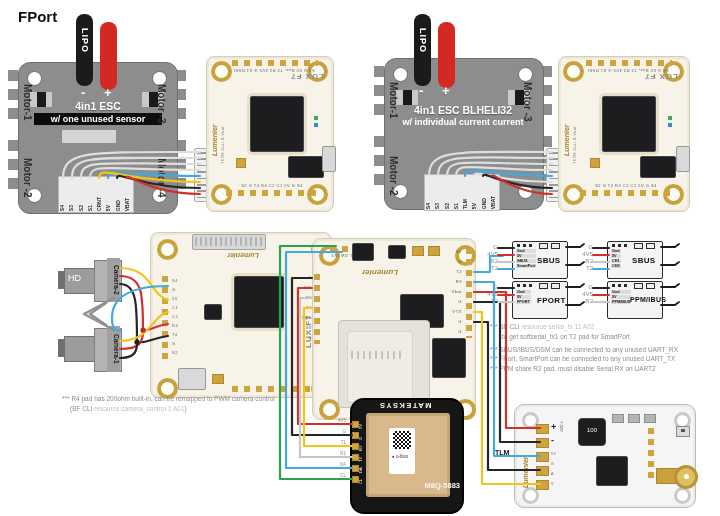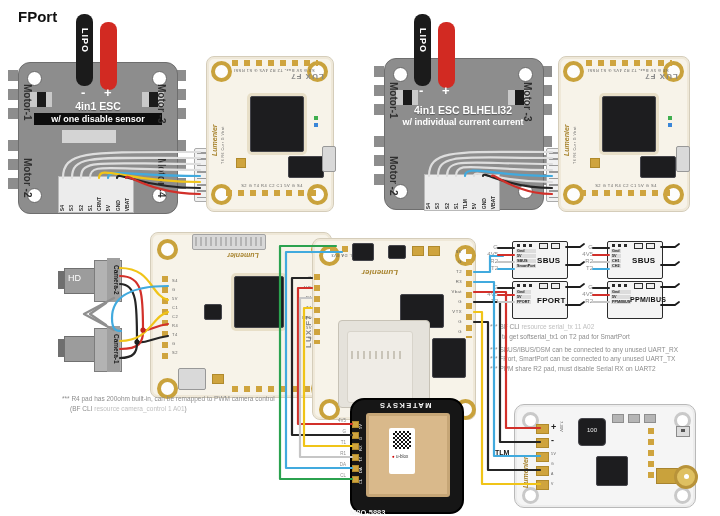--- a/index.html
+++ b/index.html
@@ -80,21 +80,21 @@
     <div class="abs" style="left:149px;top:92px;width:9px;height:15px;background:#1a1a1a"></div>
 
     <div class="abs lipo" style="left:76px;top:14px;width:17px;height:72px;background:#1b1b1b">
       <span class="abs vt lipotxt" style="left:4px;top:14px">LIPO</span>
     </div>
     <div class="abs lipo" style="left:100px;top:22px;width:17px;height:68px;background:#d22a22"></div>
     <div class="abs pm" style="left:81px;top:86px">-</div>
     <div class="abs pm" style="left:104px;top:86px">+</div>
 
     <div class="abs escline1" style="left:40px;top:100px;width:116px">4in1 ESC</div>
-    <div class="abs escline2" style="left:34px;top:113px;width:128px;background:#0d0d0d;padding:1px 0">w/ one disable sensor</div>
+    <div class="abs escline2" style="left:34px;top:113px;width:128px;background:#0d0d0d;padding:1px 0">w/ one unused sensor</div>
     <div class="abs" style="left:62px;top:130px;width:54px;height:13px;background:#d4d4d4"></div>
 
     <div class="abs vt mlabel" style="left:22px;top:84px">Motor-1</div>
     <div class="abs vt mlabel" style="left:22px;top:158px">Motor -2</div>
     <div class="abs vt mlabel" style="left:156px;top:84px">Motor -3</div>
     <div class="abs vt mlabel" style="left:156px;top:158px">Motor -4</div>
 
     <div class="abs pinstrip" style="left:58px;top:176px;width:74px;height:35px">
       <span>S4</span>
       <span>S3</span>
@@ -363,21 +363,21 @@
   </div>
 
   <div>
     <div class="abs" style="left:350px;top:398px;width:110px;height:112px;background:#161616;border:2px solid #000;border-radius:14px"></div>
     <div class="abs r180 gpslbl" style="left:360px;top:401px;width:90px;font-size:7.5px;letter-spacing:1.5px;text-align:center">MATEKSYS</div>
     <div class="abs" style="left:366px;top:413px;width:78px;height:78px;background:#d9b98b;border:3px solid #c6a677;border-radius:3px"></div>
     <div class="abs" style="left:389px;top:428px;width:26px;height:46px;background:#fff;border-radius:2px">
       <div class="abs" style="left:4px;top:3px;width:18px;height:18px;background:repeating-conic-gradient(#111 0 25%,#fff 0 50%) 0 0/4px 4px"></div>
       <div class="abs" style="left:3px;top:26px;font-size:4.5px;color:#333"><span style="color:#c00">●</span> <span>u-blox</span></div>
     </div>
-    <div class="abs gpslbl" style="left:350px;top:508px;width:110px;font-size:7.5px;text-align:left">M8Q-5883</div>
+    <div class="abs gpslbl" style="left:350px;top:481px;width:110px;font-size:7.5px;text-align:right">M8Q-5883</div>
     <div class="abs goldpad" style="left:352px;top:421px;width:5px;height:5px"></div>
     <div class="abs goldpad" style="left:352px;top:432px;width:5px;height:5px"></div>
     <div class="abs goldpad" style="left:352px;top:443px;width:5px;height:5px"></div>
     <div class="abs goldpad" style="left:352px;top:454px;width:5px;height:5px"></div>
     <div class="abs goldpad" style="left:352px;top:465px;width:5px;height:5px"></div>
     <div class="abs goldpad" style="left:352px;top:476px;width:5px;height:5px"></div>
     <div class="abs vtu" style="left:358px;top:419px;font-size:4px;color:#fff;height:10px">5V</div>
     <div class="abs vtu" style="left:358px;top:430px;font-size:4px;color:#fff;height:10px">G</div>
     <div class="abs vtu" style="left:358px;top:441px;font-size:4px;color:#fff;height:10px">RX</div>
     <div class="abs vtu" style="left:358px;top:452px;font-size:4px;color:#fff;height:10px">TX</div>

